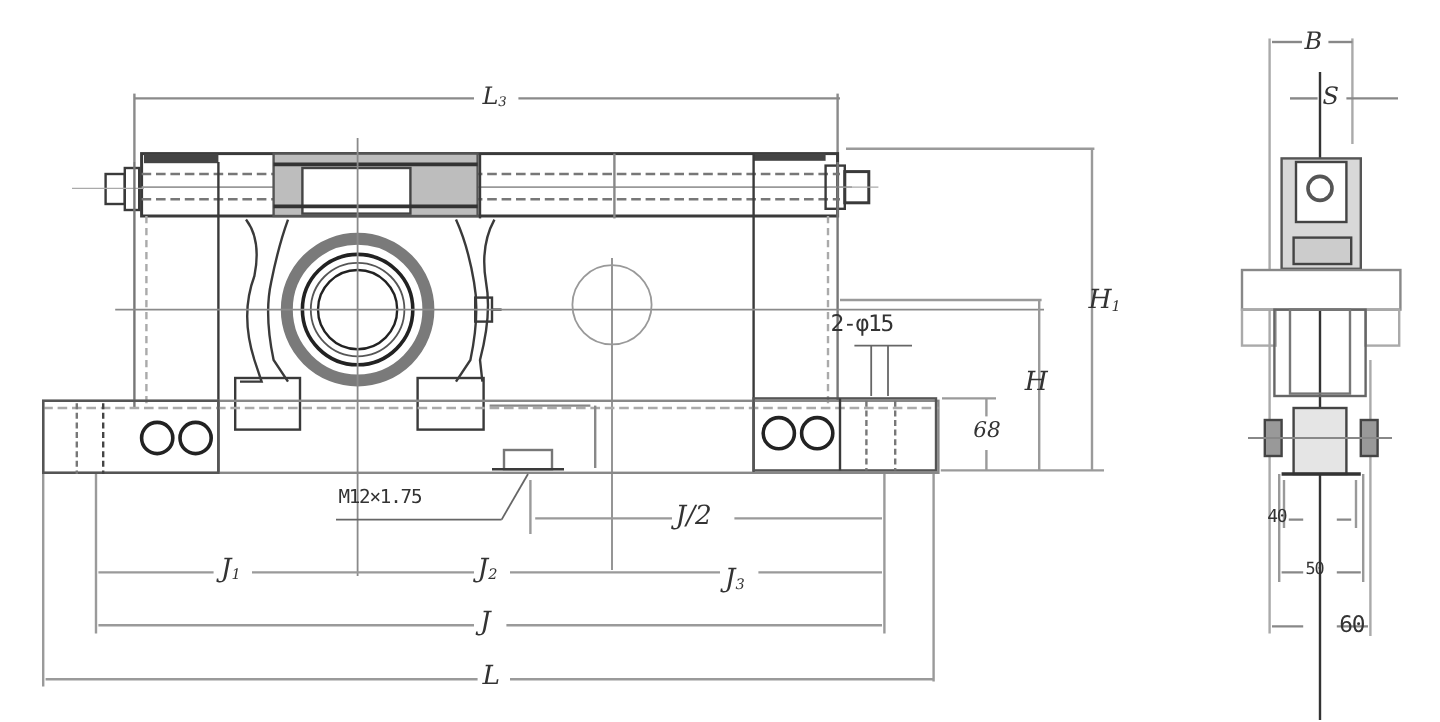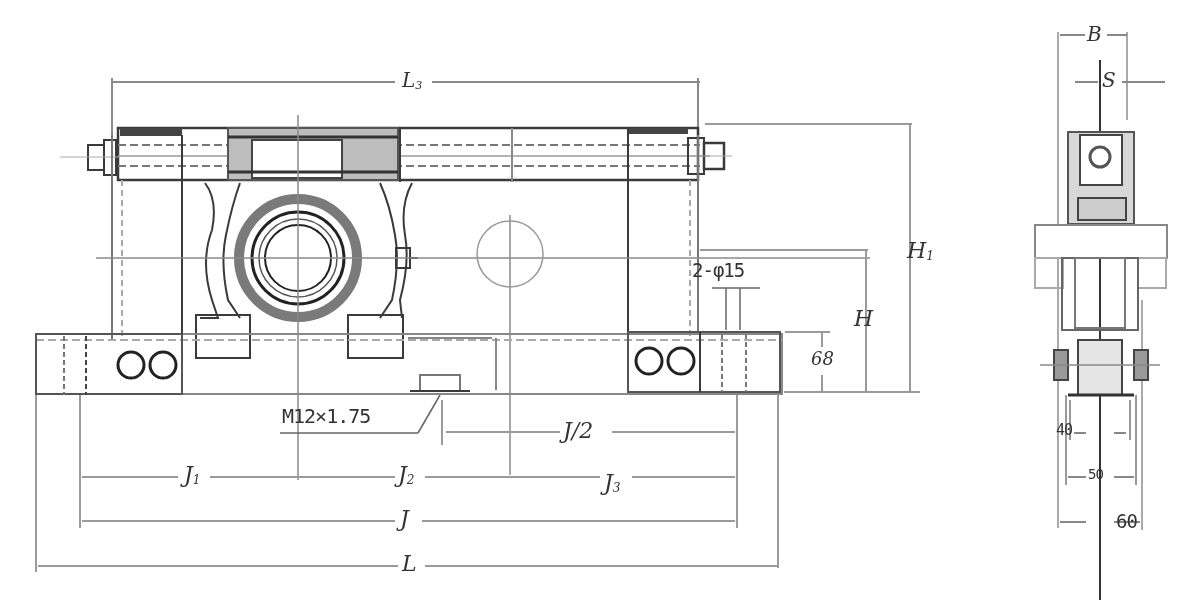--- a/index.html
+++ b/index.html
@@ -200,21 +200,21 @@
 <div class="lbl it" style="left:402px;top:70px;font-size:20px;"><span>L</span><span class="sub">3</span></div>
 
 <div class="lbl it" style="left:897px;top:240px;font-size:22px;margin-left:10px;"><span>H</span><span class="sub">1</span></div>
 
 <div class="lbl it" style="left:854px;top:308px;font-size:22px;">H</div>
 
 <div class="lbl it" style="left:811px;top:350px;font-size:18px;">68</div>
 
 <div class="lbl cond" style="left:692px;top:261px;font-size:19px;">2-φ15</div>
 
-<div class="lbl cond" style="left:282px;top:406px;font-size:20px;">M12×1.75</div>
+<div class="lbl cond" style="left:282px;top:406px;font-size:16px;">M12×1.75</div>
 
 <div class="lbl it" style="left:563px;top:420px;font-size:22px;">J/2</div>
 
 <div class="lbl it" style="left:184px;top:464px;font-size:22px;"><span>J</span><span class="sub">1</span></div>
 
 <div class="lbl it" style="left:398px;top:464px;font-size:22px;"><span>J</span><span class="sub">2</span></div>
 
 <div class="lbl it" style="left:604px;top:472px;font-size:22px;"><span>J</span><span class="sub">3</span></div>
 
 <div class="lbl it" style="left:400px;top:508px;font-size:22px;">J</div>

